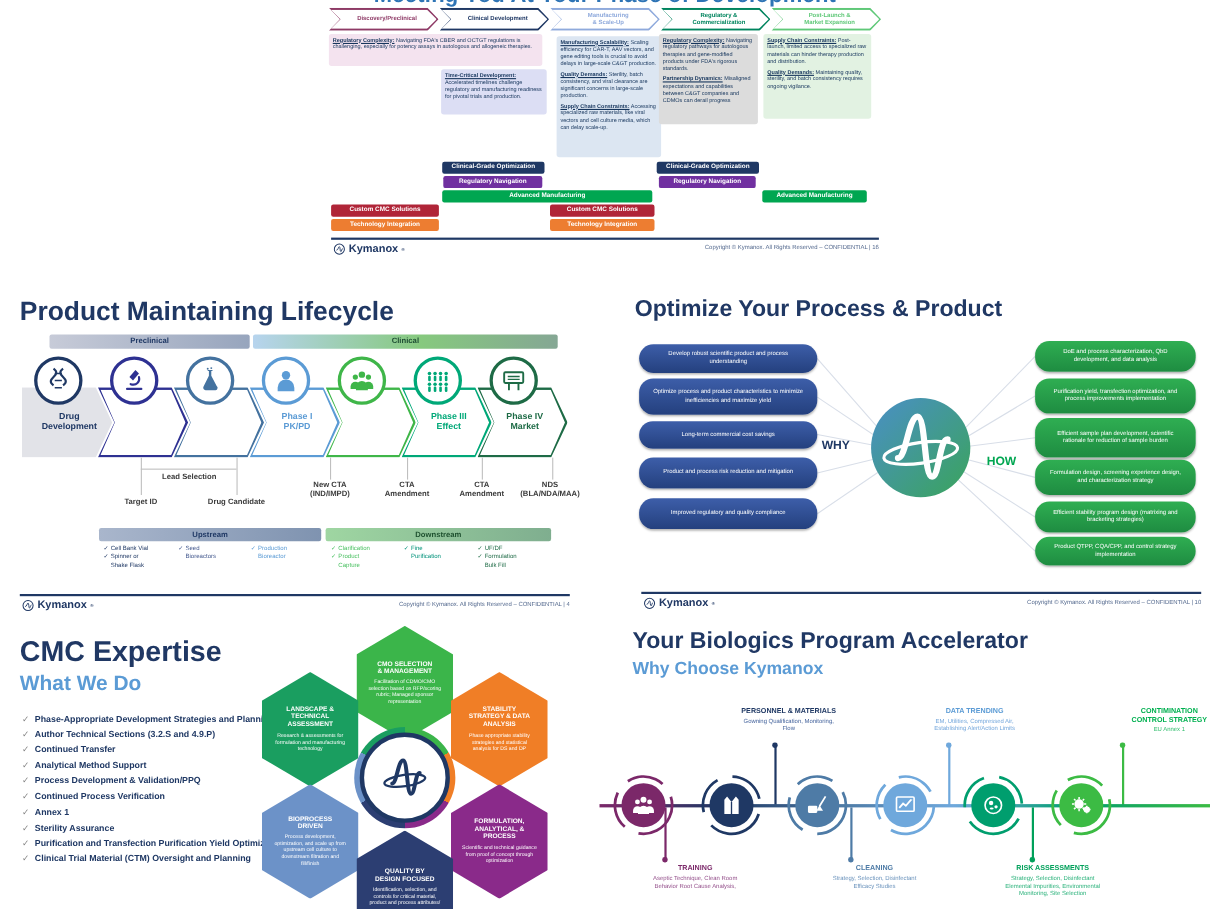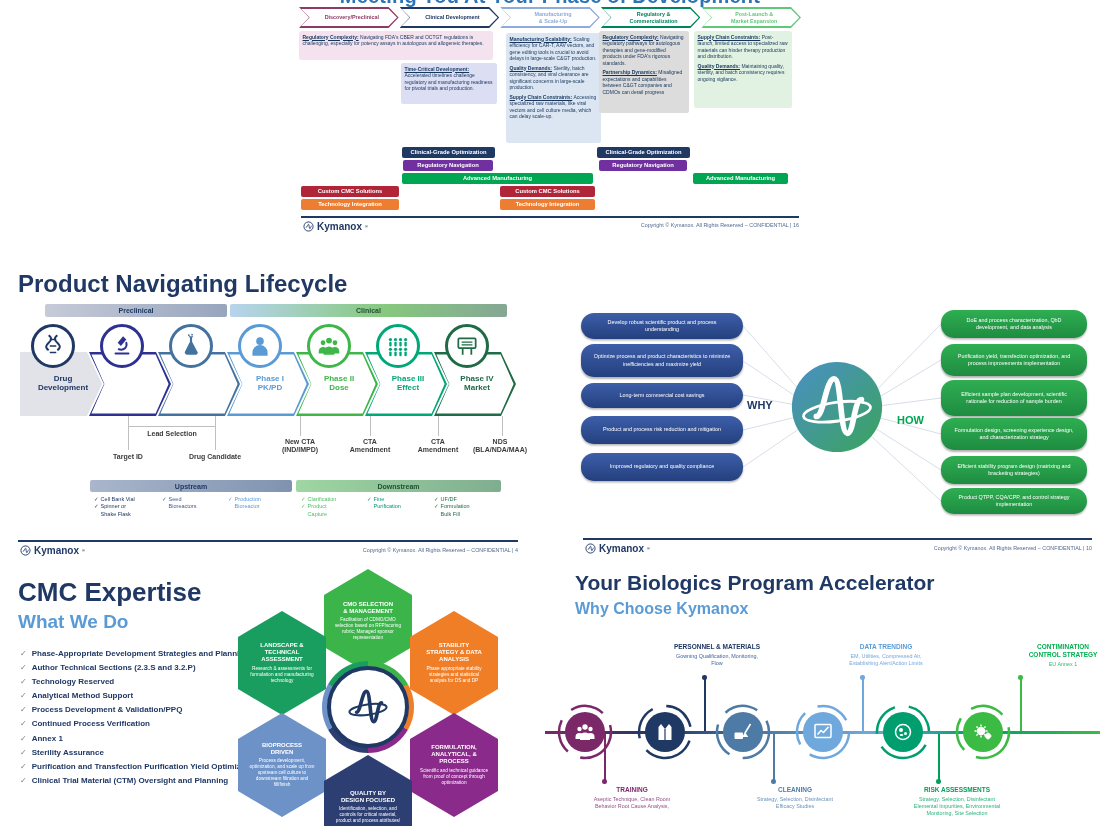--- a/index.html
+++ b/index.html
@@ -171,21 +171,21 @@
         <circle cx="12" cy="12" r="10" fill="none" stroke="#203864" stroke-width="2"></circle>
         <path d="M7 14 C10 14 10 7 12 7 C14 7 13 17 15 17 C17 17 16 11 18 11" fill="none" stroke="#203864" stroke-width="1.8" stroke-linecap="round"></path>
       </svg>
     <span>Kymanox</span>
       <sup class="fmark">®</sup>
   </div>
   <div class="fcopy" style="right:6px;top:222px">Copyright © Kymanox. All Rights Reserved – CONFIDENTIAL | 16</div>
 </section>
 
 <section class="slide" id="s-life">
-  <h1 class="ltitle">Product Navigating Lifecycle</h1>
+  <h1 class="ltitle">Product Maintaining Lifecycle</h1>
 
   <div class="phbar" style="left:35px;width:182px;color:#1F3864;background:linear-gradient(90deg,#C7CBD8,#97A5BD)">Preclinical</div>
   <div class="phbar" style="left:220px;width:277px;color:#1F4E34;background:linear-gradient(90deg,#B7D4EE,#86C97E 55%,#85A794)">Clinical</div>
 
   <div class="stage" style="left:10px;--c:#1F3864">
     <div class="sout flat" style="background:#E2E3E8"></div>
     <div class="slab pl">Drug
 Development</div>
   </div>
   <div class="stage" style="left:79px;--c:#2E3192">
@@ -198,22 +198,20 @@
   </div>
   <div class="stage" style="left:217px;--c:#5B9BD5">
     <div class="sout"></div>
       <div class="sin"></div>
     <div class="slab pl">Phase I
 PK/PD</div>
   </div>
   <div class="stage" style="left:286px;--c:#3FB649">
     <div class="sout"></div>
       <div class="sin"></div>
-    <div class="slab pl">Phase II
-Dose</div>
   </div>
   <div class="stage" style="left:355px;--c:#00A878">
     <div class="sout"></div>
       <div class="sin"></div>
     <div class="slab pl">Phase III
 Effect</div>
   </div>
   <div class="stage" style="left:424px;--c:#1E6B46">
     <div class="sout"></div>
       <div class="sin"></div>
@@ -342,20 +340,21 @@
         <circle cx="12" cy="12" r="10" fill="none" stroke="#203864" stroke-width="2"></circle>
         <path d="M7 14 C10 14 10 7 12 7 C14 7 13 17 15 17 C17 17 16 11 18 11" fill="none" stroke="#203864" stroke-width="1.8" stroke-linecap="round"></path>
       </svg>
     <span>Kymanox</span>
       <sup class="fmark">®</sup>
   </div>
   <div class="fcopy" style="right:12px;top:279px">Copyright © Kymanox. All Rights Reserved – CONFIDENTIAL | 4</div>
 </section>
 
 <section class="slide" id="s-opt">
+  <h1 class="otitle">Optimize Your Process &amp; Product</h1>
 
   <svg class="a" style="left:0;top:0" width="525" height="292">
     <g stroke="#D8DEE8" stroke-width="1">
       <line x1="168" y1="58" x2="240" y2="140"></line>
         <line x1="168" y1="93" x2="238" y2="140"></line>
       <line x1="168" y1="127" x2="236" y2="140"></line>
         <line x1="168" y1="162" x2="238" y2="145"></line>
       <line x1="168" y1="199" x2="240" y2="150"></line>
       <line x1="366" y1="56" x2="284" y2="140"></line>
         <line x1="366" y1="92" x2="286" y2="140"></line>
@@ -412,25 +411,25 @@
   <h1 class="ctitle">CMC Expertise</h1>
   <h2 class="csub">What We Do</h2>
 
   <div class="cklist">
     <div class="ck">
         <span class="ckm">✓</span>
         <span>Phase-Appropriate Development Strategies and Planning</span>
       </div>
     <div class="ck">
         <span class="ckm">✓</span>
-        <span>Author Technical Sections (2.3.S and 3.2.P)</span>
-      </div>
-    <div class="ck">
-        <span class="ckm">✓</span>
-        <span>Technology Reserved</span>
+        <span>Author Technical Sections (3.2.S and 4.9.P)</span>
+      </div>
+    <div class="ck">
+        <span class="ckm">✓</span>
+        <span>Continued Transfer</span>
       </div>
     <div class="ck">
         <span class="ckm">✓</span>
         <span>Analytical Method Support</span>
       </div>
     <div class="ck">
         <span class="ckm">✓</span>
         <span>Process Development &amp; Validation/PPQ</span>
       </div>
     <div class="ck">

